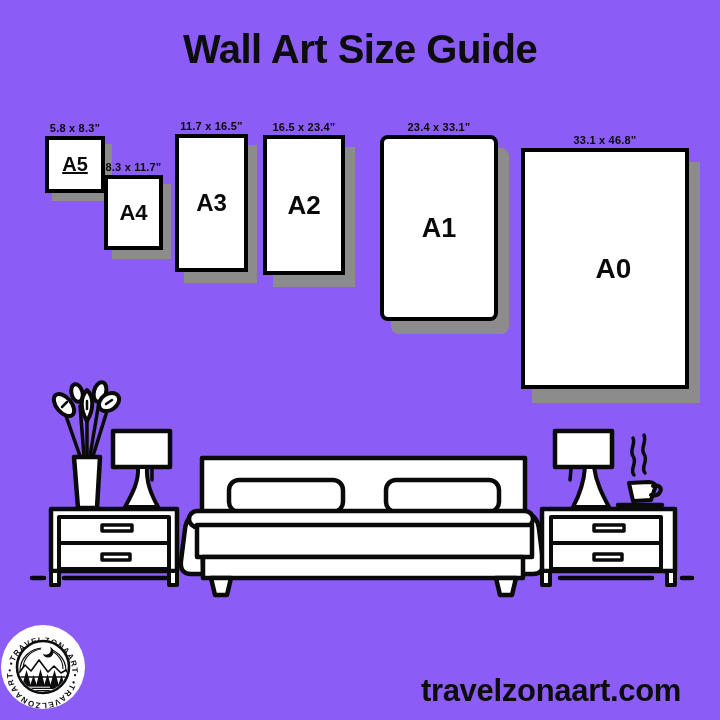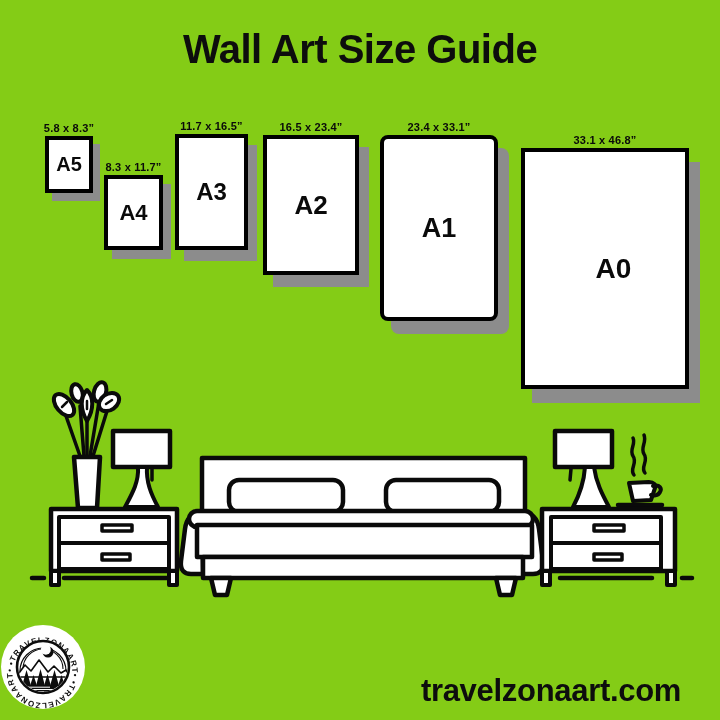--- a/index.html
+++ b/index.html
@@ -1,27 +1,27 @@
 <!DOCTYPE html>
 <html><head>
 <meta charset="utf-8">
 <style>
   html,body{margin:0;padding:0;background:#fff;}
-  .canvas{position:relative;width:720px;height:720px;background:#84cc16;overflow:hidden;
+  .canvas{position:relative;width:720px;height:720px;background:#8b5cf6;overflow:hidden;
           font-family:"Liberation Sans","DejaVu Sans",sans-serif;color:#0a0a0a;}
   .title{position:absolute;top:27px;left:0;width:720px;text-align:center;
          font-size:40px;font-weight:800;letter-spacing:-0.5px;color:#0d0d0d;}
   .paper{position:absolute;background:#fff;border:4px solid #000;box-sizing:border-box;
          display:flex;align-items:center;justify-content:center;font-weight:bold;color:#0a0a0a;}
   .paper .dim{position:absolute;top:-18px;left:50%;transform:translateX(-50%);
          white-space:nowrap;font-size:11px;font-weight:bold;letter-spacing:0.2px;color:#0a0a0a;}
-  .a5{left:45px;top:136px;width:48px;height:57px;font-size:20px;box-shadow:7px 8px 0 #8c8c8c;}
+  .a5{left:45px;top:136px;width:60px;height:57px;font-size:20px;box-shadow:7px 8px 0 #8c8c8c;text-decoration:underline;}
   .a4{left:104px;top:135px;width:59px;height:75px;font-size:22px;box-shadow:8px 9px 0 #8c8c8c;margin-top:40px;}
-  .a3{left:175px;top:134px;width:73px;height:116px;font-size:24px;box-shadow:9px 11px 0 #8c8c8c;}
-  .a2{left:263px;top:135px;width:96px;height:140px;font-size:26px;box-shadow:10px 12px 0 #8c8c8c;}
+  .a3{left:175px;top:134px;width:73px;height:138px;font-size:24px;box-shadow:9px 11px 0 #8c8c8c;}
+  .a2{left:263px;top:135px;width:82px;height:140px;font-size:26px;box-shadow:10px 12px 0 #8c8c8c;}
   .a1{left:380px;top:135px;width:118px;height:186px;font-size:27px;box-shadow:11px 13px 0 #8c8c8c;border-radius:8px;}
   .a0{left:521px;top:148px;width:168px;height:241px;font-size:28px;box-shadow:11px 14px 0 #8c8c8c;padding-left:17px;}
   .scene{position:absolute;left:0;top:378px;}
   .logo{position:absolute;left:0;top:624px;}
   .site{position:absolute;top:673px;left:371px;width:360px;text-align:center;
         font-size:31px;font-weight:800;letter-spacing:-0.3px;color:#0d0d0d;}
   .ringtxt{font-family:"Liberation Sans","DejaVu Sans",sans-serif;font-weight:bold;
            font-size:8px;letter-spacing:1px;fill:#0c0c0c;}
 </style>
 </head>

